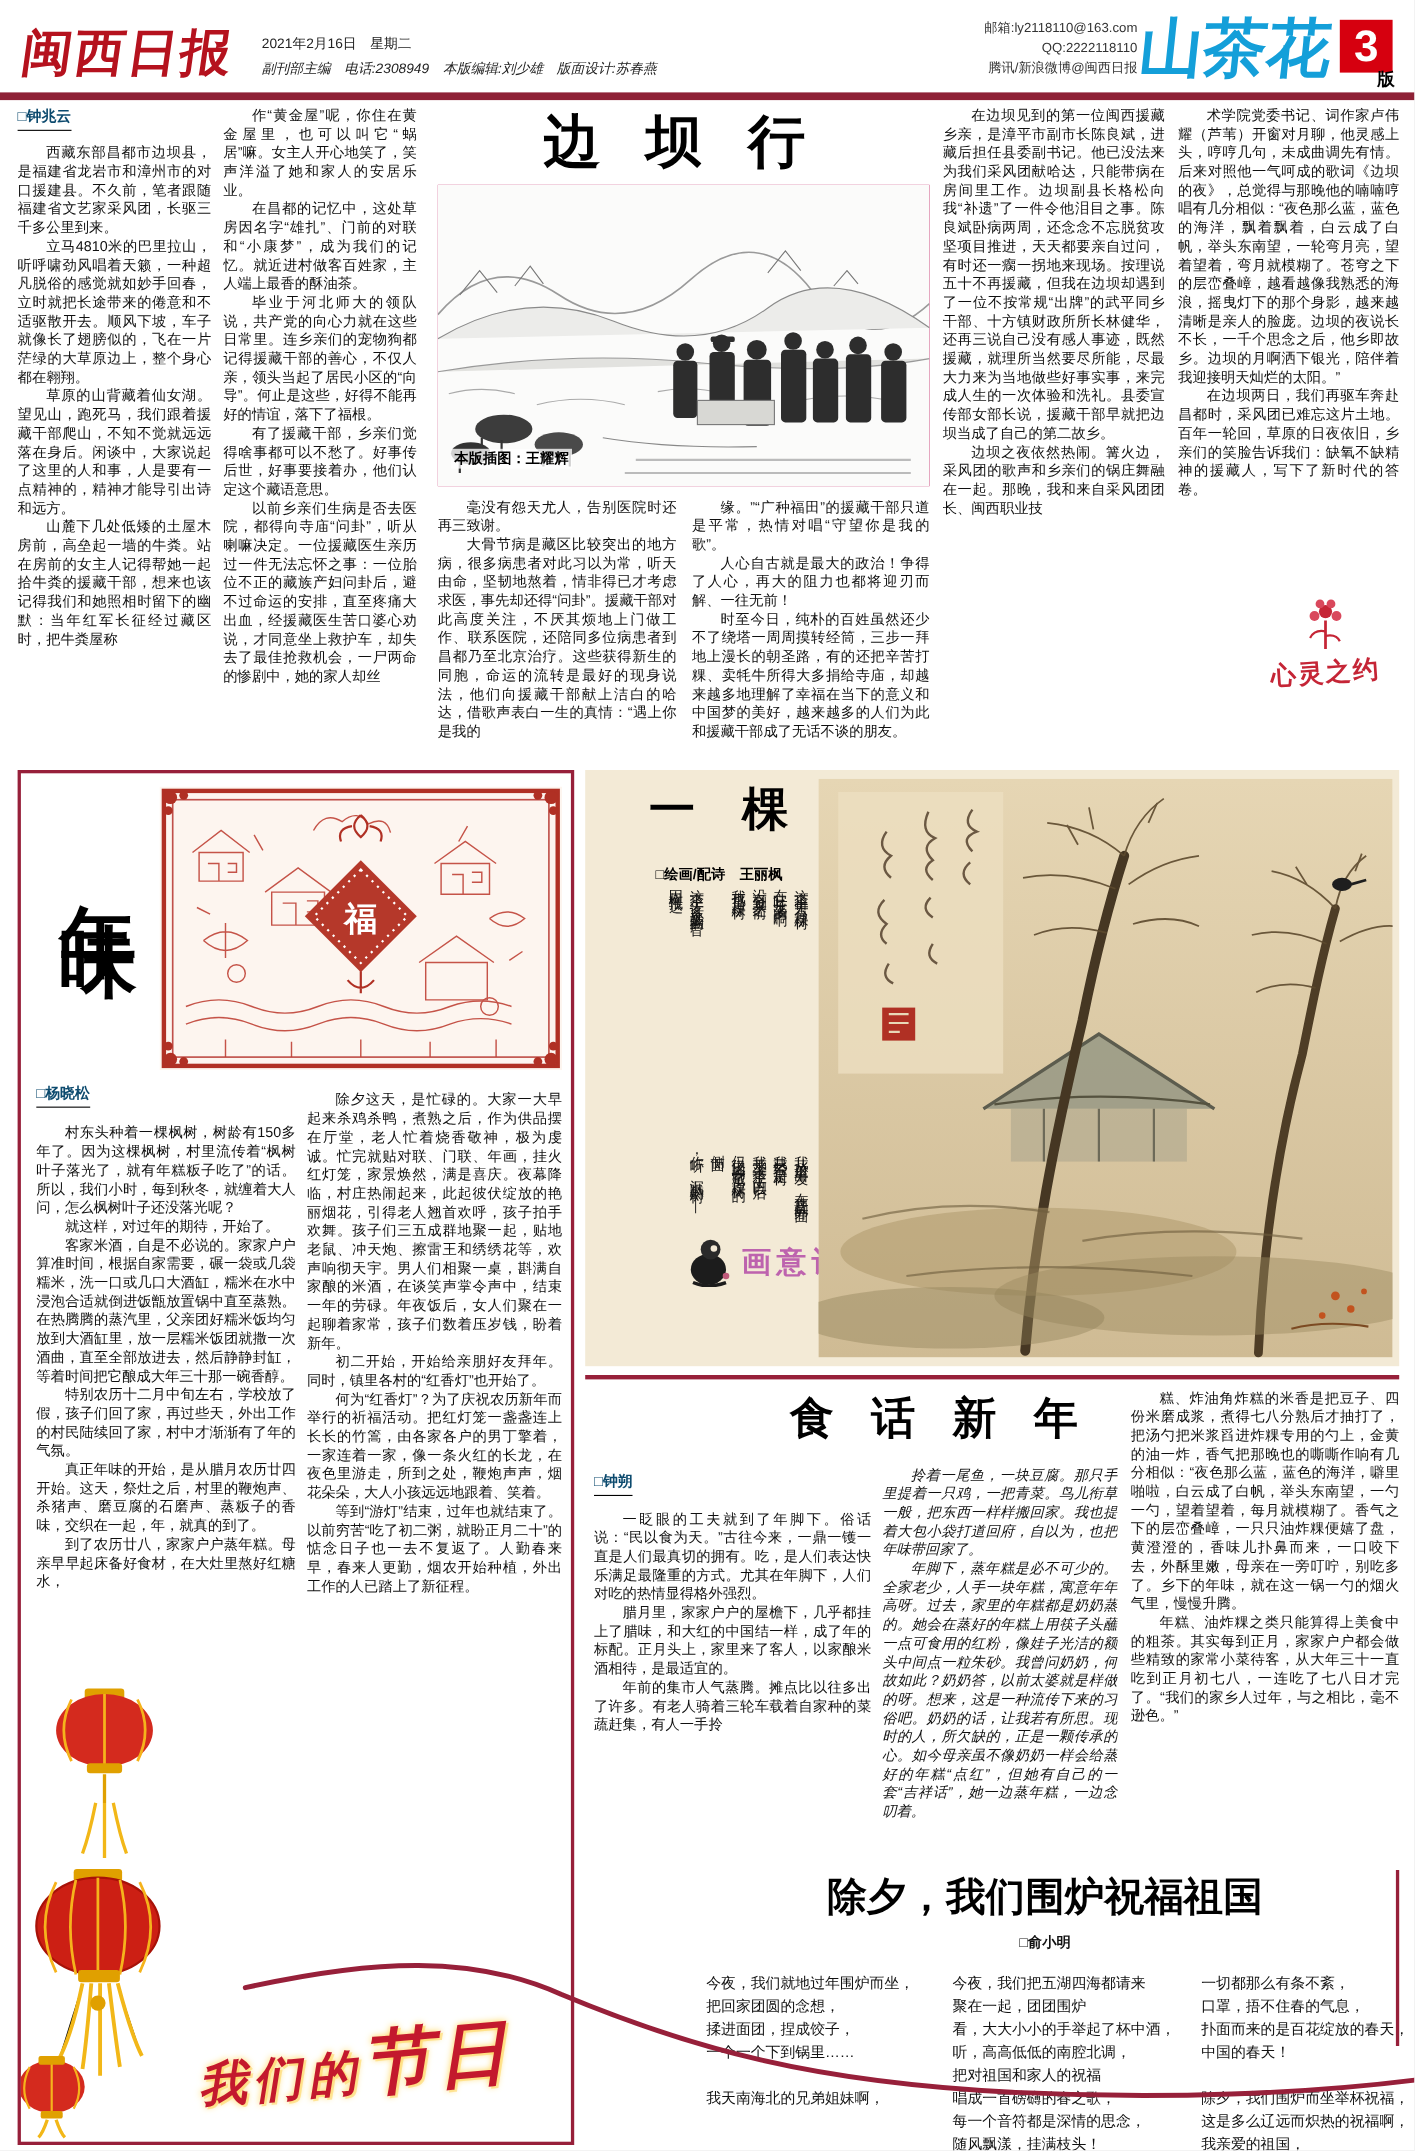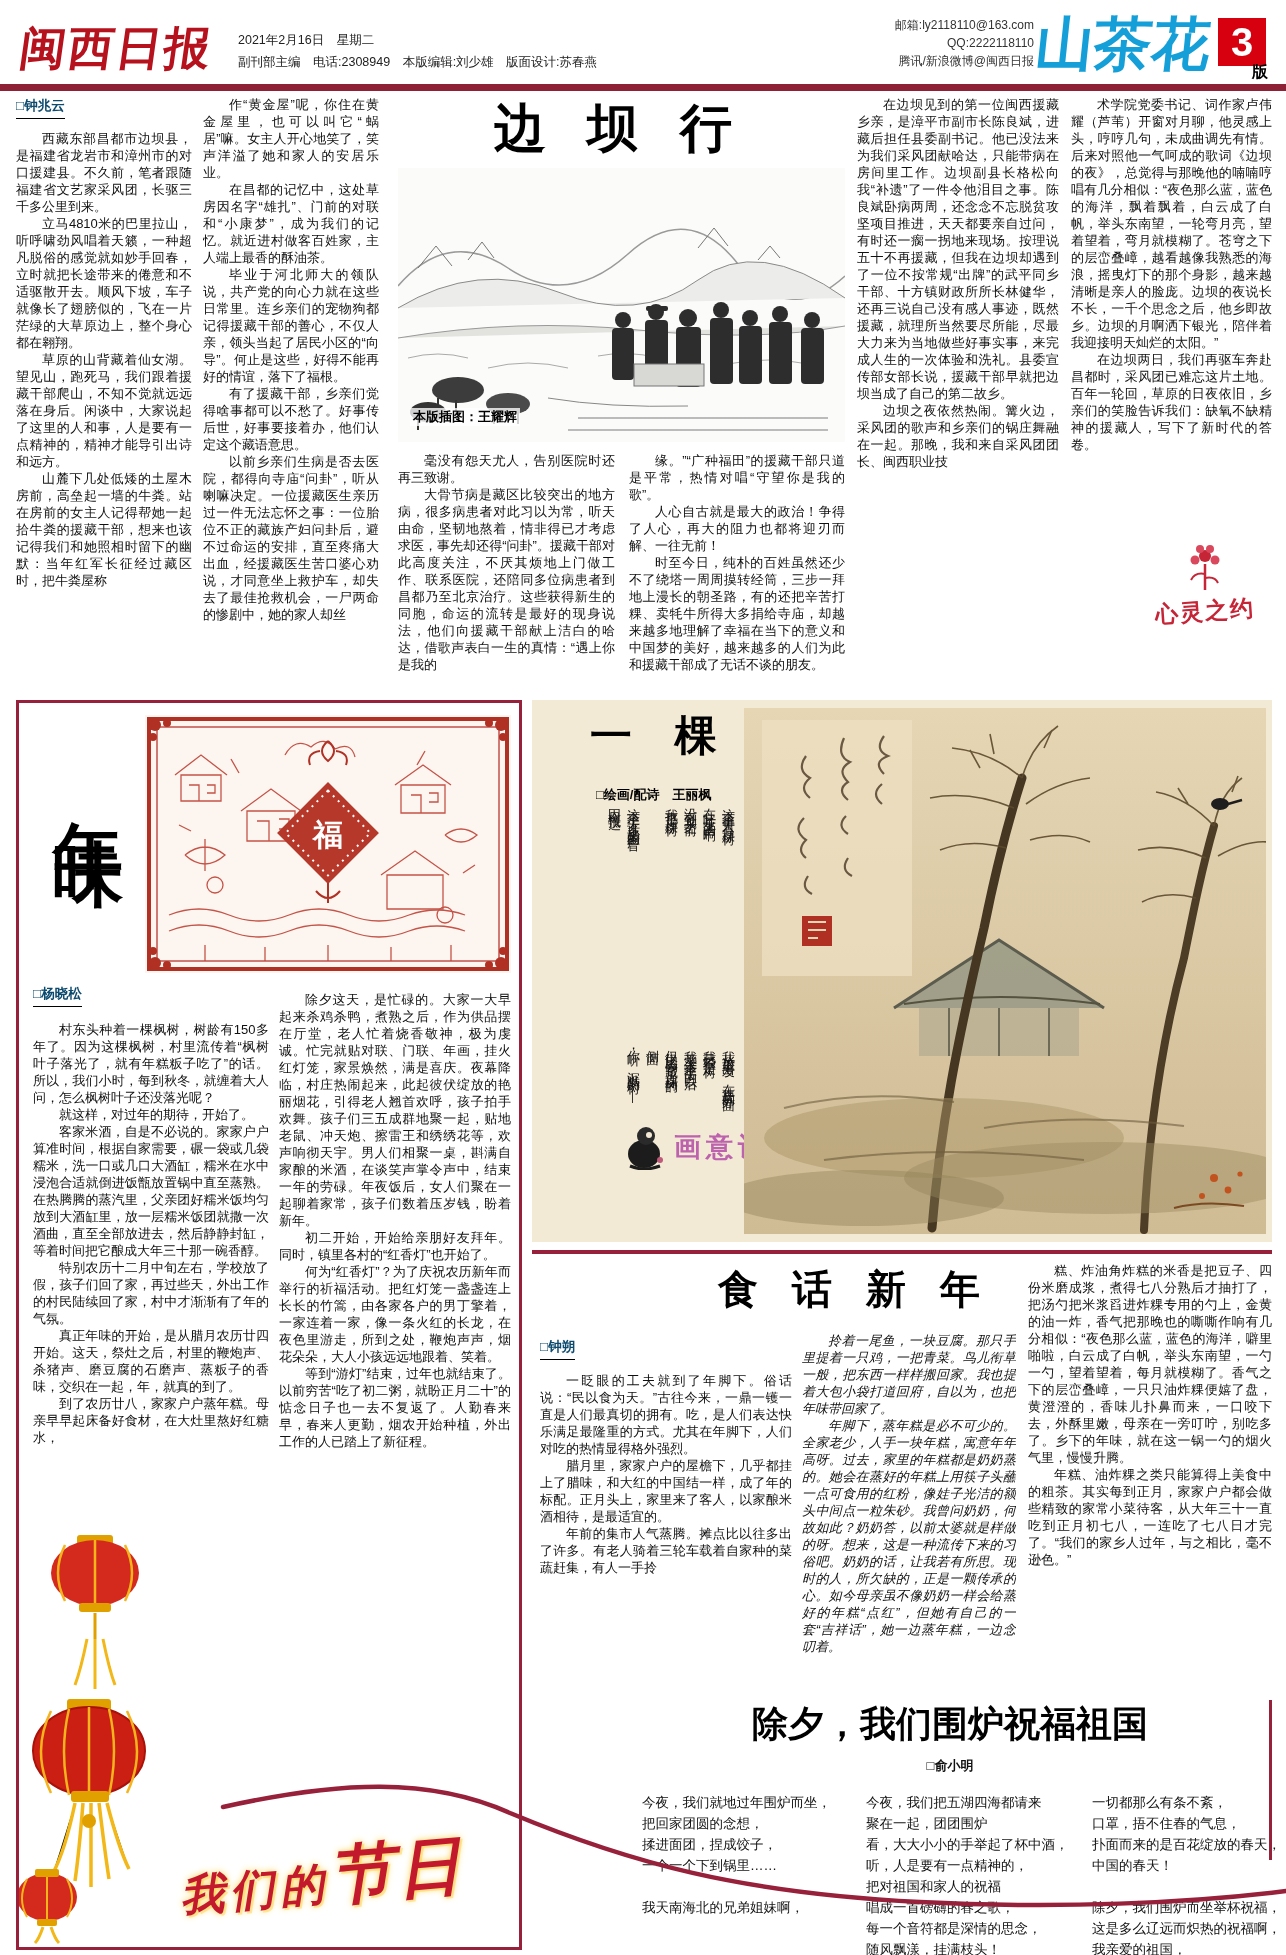--- a/index.html
+++ b/index.html
@@ -5,21 +5,21 @@
   *{margin:0;padding:0;box-sizing:border-box;}
   html,body{background:#e9e9e9;}
   #page{position:relative;width:1286px;height:1955px;margin:0 auto;background:#ffffff;
         font-family:"Liberation Sans",sans-serif;color:#111;overflow:hidden;}
   .abs{position:absolute;}
   
   .masthead{left:20px;top:18px;font-family:"Liberation Serif",serif;font-weight:900;
             font-size:46px;color:#b5121e;transform:skewX(-8deg);letter-spacing:2px;}
   .hd-small{font-size:12.5px;line-height:20px;color:#222;}
   .dateline{left:238px;top:30px;}
-  .staffline{left:238px;top:52px;}
+  .staffline{left:238px;top:52px;font-style:italic;}
   .contact{left:790px;top:16px;width:244px;text-align:right;font-size:12px;line-height:18px;color:#333;}
   .section-name{left:1036px;top:6px;font-family:"Liberation Serif",serif;font-weight:900;
                 font-size:58px;color:#149fd9;transform:skewX(-6deg);}
   .pagenum{left:1218px;top:18px;width:48px;height:48px;background:#d6000f;color:#fff;
            font-size:40px;font-weight:bold;text-align:center;line-height:48px;}
   .pageword{left:1252px;top:62px;font-size:16px;font-weight:bold;color:#000;}
   .toprule{left:0;top:84px;width:1286px;height:7px;background:#8e2136;}
   
   .byline{position:absolute;font-size:13.5px;font-weight:bold;color:#0c4a6e;
           border-bottom:1.5px solid #000;padding-bottom:3px;}
@@ -390,21 +390,21 @@
       <p>把回家团圆的念想，</p>
       <p>揉进面团，捏成饺子，</p>
       <p>一个一个下到锅里……</p>
       <p>　</p>
       <p>我天南海北的兄弟姐妹啊，</p>
     </div>
   <div class="plist cx-c2">
       <p>今夜，我们把五湖四海都请来</p>
       <p>聚在一起，团团围炉</p>
       <p>看，大大小小的手举起了杯中酒，</p>
-      <p>听，人是要有一点精神的，</p>
+      <p>听，高高低低的南腔北调，</p>
       <p>把对祖国和家人的祝福</p>
       <p>唱成一首磅礴的春之歌，</p>
       <p>每一个音符都是深情的思念，</p>
       <p>随风飘漾，挂满枝头！</p>
     </div>
   <div class="plist cx-c3">
       <p>一切都那么有条不紊，</p>
       <p>口罩，捂不住春的气息，</p>
       <p>扑面而来的是百花绽放的春天，</p>
       <p>中国的春天！</p>

